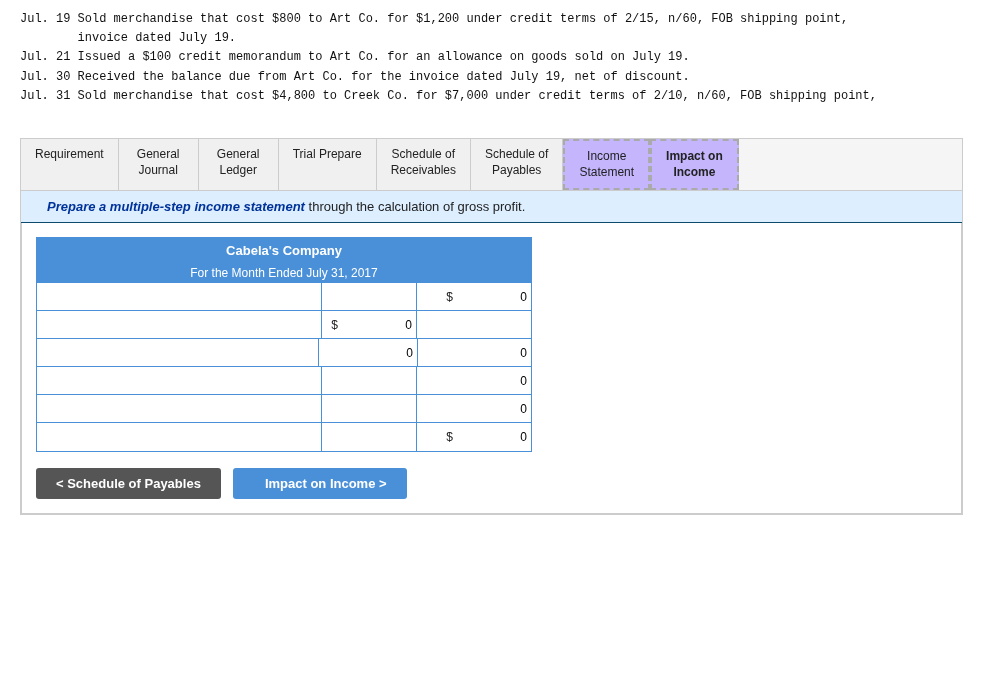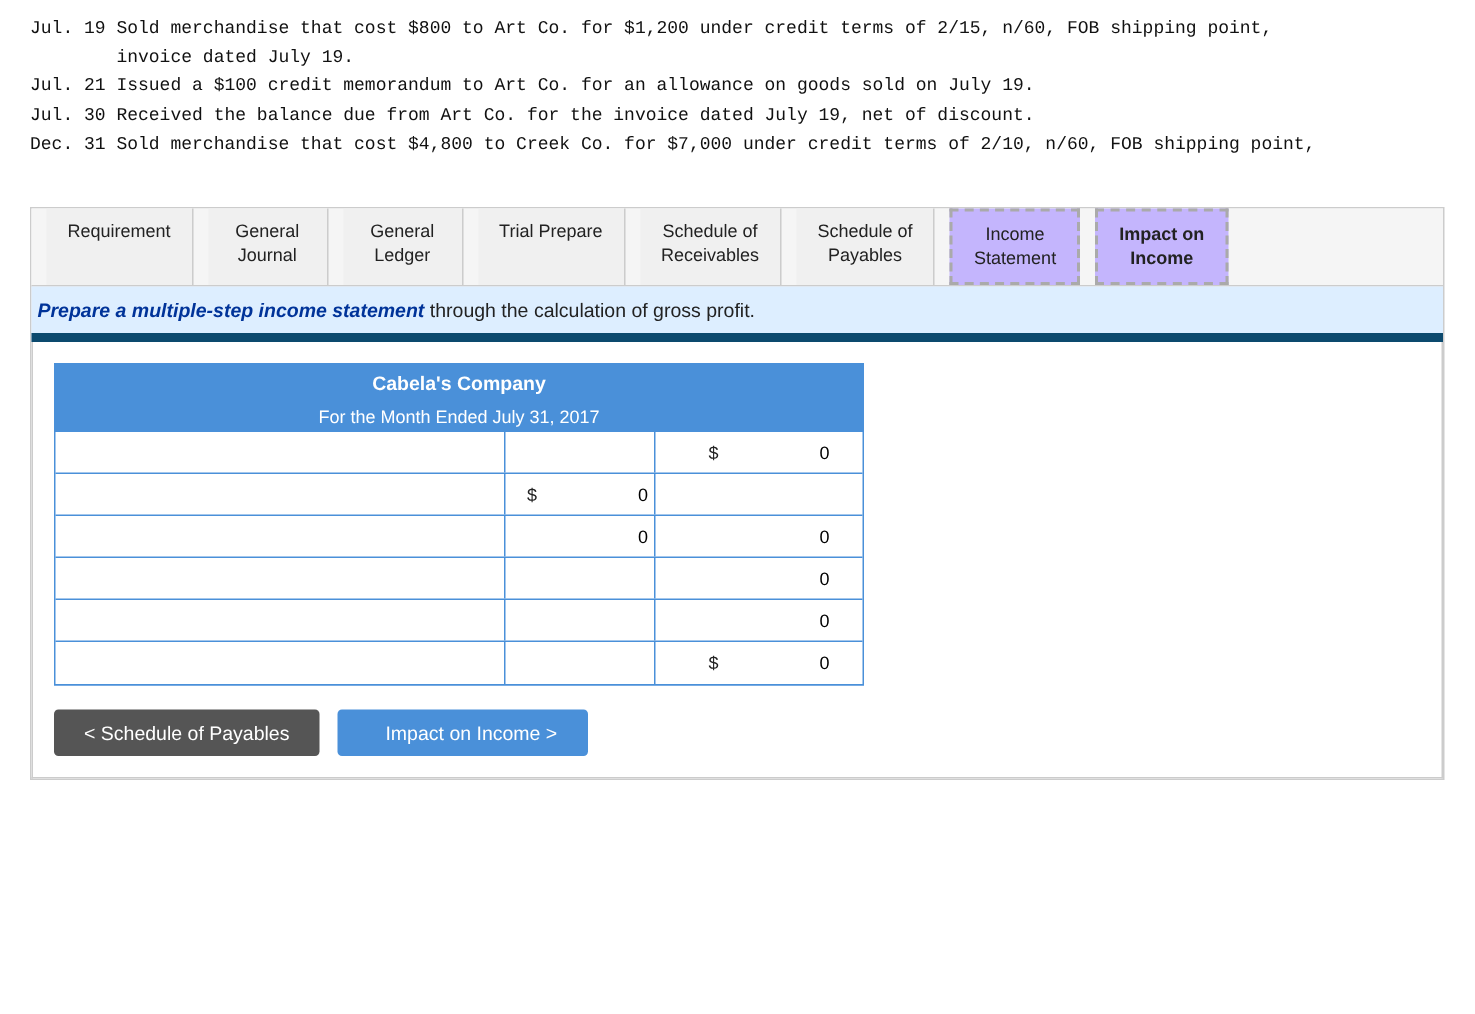--- a/index.html
+++ b/index.html
@@ -30,51 +30,50 @@
     }
     .tab {
       padding: 8px 14px;
       border-right: 1px solid #ccc;
       text-align: center;
       font-size: 12px;
       cursor: pointer;
       min-width: 80px;
       background: #f0f0f0;
       line-height: 1.3;
-      margin-left: 10px;
     }
     .tab:last-child { border-right: none; }
     .tab.active {
       background: #fff;
       border-bottom: 2px solid #fff;
       font-weight: bold;
     }
     .tab.dashed-border {
       border: 2px dashed #aaa;
       background: #c4b5fd;
     }
     .instruction-bar {
       background: #ddeeff;
-      padding: 8px 4px;
-      font-size: 13px;
-      border-bottom: 6px solid #0c4a6e;
+      padding: 8px 26px;
+      font-size: 13px;
+      border-bottom: 1px solid #0c4a6e;
     }
     .instruction-bar em strong {
       font-style: italic;
       font-weight: bold;
       color: #003399;
     }
     .content-area {
       padding: 14px;
       background: #fff;
       border: 1px solid #ccc;
       border-top: none;
     }
     .income-table-wrapper {
-      width: 540px;
+      width: 496px;
       border: 1px solid #4a90d9;
       background: #4a90d9;
     }
     .income-table-header {
       background: #4a90d9;
       color: #fff;
       text-align: center;
       padding: 5px;
       font-weight: bold;
       font-size: 13px;
@@ -142,21 +141,21 @@
       font-size: 12px;
     }
     .nav-buttons {
       display: flex;
       gap: 12px;
       margin-top: 16px;
     }
     .nav-btn {
       padding: 8px 20px;
       font-size: 13px;
-      font-weight: normal;
+      font-weight: bold;
       cursor: pointer;
       border: none;
       border-radius: 3px;
     }
     .btn-prev {
       background: #555;
       color: #fff;
     }
     .btn-next {
       background: #4a90d9;
@@ -165,21 +164,21 @@
     }
   </style>
 </head>
 <body>
 
 <div class="text-block">
   <div>Jul. 19 Sold merchandise that cost $800 to Art Co. for $1,200 under credit terms of 2/15, n/60, FOB shipping point,</div>
   <div>&nbsp;&nbsp;&nbsp;&nbsp;&nbsp;&nbsp;&nbsp;&nbsp;invoice dated July 19.</div>
   <div>Jul. 21 Issued a $100 credit memorandum to Art Co. for an allowance on goods sold on July 19.</div>
   <div>Jul. 30 Received the balance due from Art Co. for the invoice dated July 19, net of discount.</div>
-  <div>Dec. 31 Sold merchandise that cost $4,800 to Creek Co. for $7,000 under credit terms of 2/10, n/60, FOB shipping point,</div>
+  <div>Jul. 31 Sold merchandise that cost $4,800 to Creek Co. for $7,000 under credit terms of 2/10, n/60, FOB shipping point,</div>
 </div>
 
 <div class="tabs-container">
   <div class="tabs-row">
     <div class="tab">Requirement</div>
     <div class="tab">General<br>Journal</div>
     <div class="tab">General<br>Ledger</div>
     <div class="tab">Trial Prepare</div>
     <div class="tab">Schedule of<br>Receivables</div>
     <div class="tab">Schedule of<br>Payables</div>

